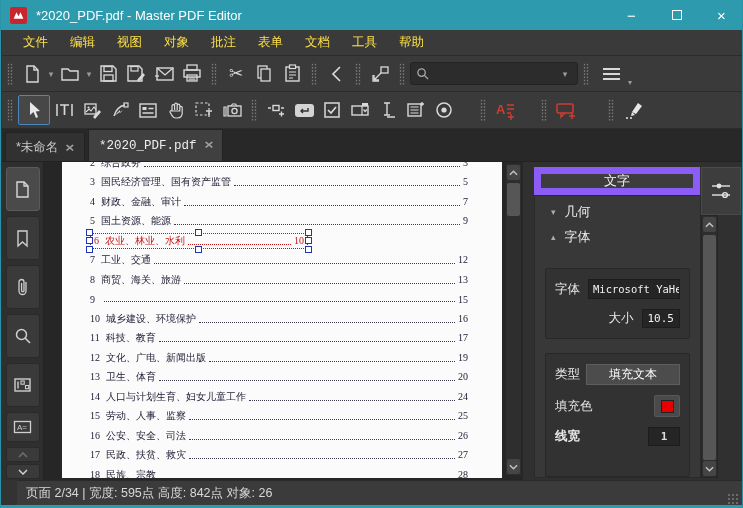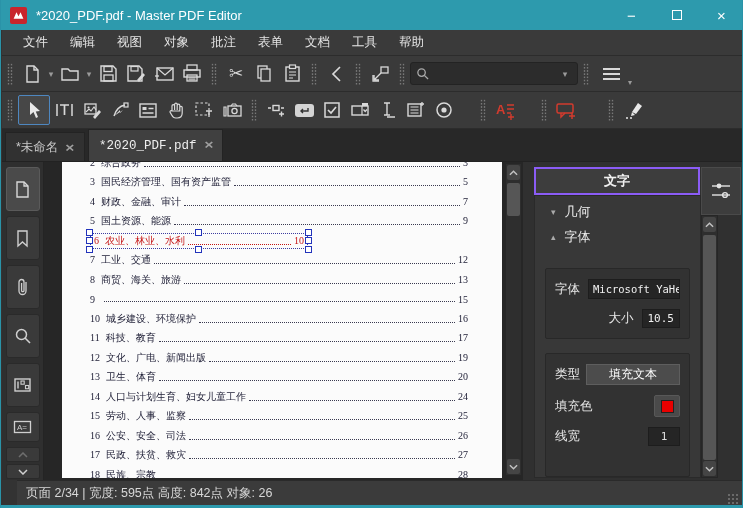--- a/index.html
+++ b/index.html
@@ -9,21 +9,21 @@
 
   
   .titlebar{position:absolute;left:0;top:0;width:743px;height:30px;background:#2d9aad;display:flex;align-items:center;}
   .appicon{width:17px;height:17px;margin-left:9px;background:#c8252c;border-radius:2px;display:flex;align-items:center;justify-content:center;}
   .wtitle{color:#fff;font-size:13px;margin-left:9px;flex:1;}
   .winbtn{width:45px;height:30px;display:flex;align-items:center;justify-content:center;color:#fff;font-size:15px;cursor:default;}
   .maxbox{width:10px;height:10px;border:1.4px solid #fff;display:inline-block;}
 
   
   .menubar{position:absolute;left:1px;top:30px;width:741px;height:26px;background:#3a3a3a;display:flex;align-items:center;padding-left:10px;gap:0;border-bottom:1px solid #2c2c2c;}
-  .menu-item{color:#e5e5e5;font-size:12.5px;padding:0 11px;}
+  .menu-item{color:#fde047;font-size:12.5px;padding:0 11px;}
 
   
   .tb{position:absolute;left:1px;width:741px;background:#3a3a3a;display:flex;align-items:center;border-bottom:1px solid #2c2c2c;}
   .tb1{top:56px;height:36px;}
   .tb2{top:92px;height:37px;}
   .hgrip{width:6px;height:22px;margin:0 5px;background-image:radial-gradient(#787878 0.9px,transparent 1.1px);background-size:3px 3.2px;flex:none;}
   .tbtn{width:28px;height:28px;display:flex;align-items:center;justify-content:center;flex:none;position:relative;}
   .tbtn svg{display:block;}
   .tcaret{width:10px;height:28px;display:flex;align-items:center;justify-content:center;color:#9a9a9a;font-size:9px;flex:none;}
   .tbtn.active{background:#474747;border:1px solid #4e87c0;border-radius:2px;}
@@ -63,21 +63,21 @@
   .hd-rt{right:-5px;top:-5px;} .hd-rm{right:-5px;top:calc(50% - 4px);} .hd-rb{right:-5px;bottom:-5px;}
 
   
   .vscroll{position:absolute;width:17px;background:#2e2e2e;border:1px solid #262626;}
   .scrollarrow{position:absolute;left:1px;width:13px;height:15px;background:#454545;border-radius:2px;display:flex;align-items:center;justify-content:center;}
   .scrollthumb{position:absolute;left:1px;width:13px;background:#565656;border-radius:2px;}
   .splitdots{position:absolute;left:525px;top:138px;width:5px;height:40px;background-image:radial-gradient(#6e6e6e 0.9px,transparent 1.1px);background-size:3px 4px;}
 
   
   .panelzone{position:absolute;left:521px;top:0;width:220px;height:318px;background:#303030;}
-  .phead{position:absolute;left:11px;top:5px;width:166px;height:28px;background:#3d3d3d;border:2px solid #8b5cf6;display:flex;align-items:center;justify-content:center;color:#f0f0f0;font-size:13px;font-weight:bold;}
+  .phead{position:absolute;left:11px;top:5px;width:166px;height:28px;background:#3d3d3d;border:7px solid #8b5cf6;display:flex;align-items:center;justify-content:center;color:#f0f0f0;font-size:13px;font-weight:normal;}
   .ptab{position:absolute;left:178px;top:5px;width:40px;height:48px;background:#3d3d3d;border:1px solid #4a4a4a;display:flex;align-items:center;justify-content:center;}
   .pbox{position:absolute;left:11px;top:33px;width:167px;height:283px;background:#383838;border:1px solid #2a2a2a;overflow:hidden;} 
   .panelscroll{position:absolute;left:178px;top:53px;width:17px;height:263px;background:#2e2e2e;border:1px solid #262626;}
   .secrow{display:flex;align-items:center;gap:9px;padding:7px 0 0 16px;color:#ececec;font-size:13px;}
   .tri{font-size:9px;color:#aaa;}
   .group{margin:0 10px;background:#323232;border:1px solid #282828;border-radius:2px;padding:10px 9px;}
   .g1{margin-top:22px;}
   .g2{margin-top:14px;height:124px;}
   .prow{display:flex;align-items:center;margin-bottom:10px;color:#e8e8e8;font-size:12.5px;}
   .prow:last-child{margin-bottom:0;text-align:center;}
@@ -608,21 +608,21 @@
         <div class="prow">
           <span class="plabel">类型</span>
           <span class="dropdown">填充文本</span>
         </div>
         <div class="prow">
           <span class="plabel">填充色</span>
           <span class="swatchbtn">
               <span class="swatch" id="fillswatch" style="background: rgb(232, 0, 0);"></span>
             </span>
         </div>
-        <div class="prow" style="margin-top:4px;">
+        <div class="prow" style="margin-top:4px;font-weight:bold;">
           <span class="plabel">线宽</span>
           <span class="widthfield">1</span>
         </div>
       </div>
     </div>
 
     <div class="panelscroll">
       <div class="scrollarrow" style="top:1px;">
         <svg width="9" height="6" viewBox="0 0 10 6">
             <path d="M1 5 L5 1 L9 5" fill="none" stroke="#c3c3c3" stroke-width="1.6"></path>

